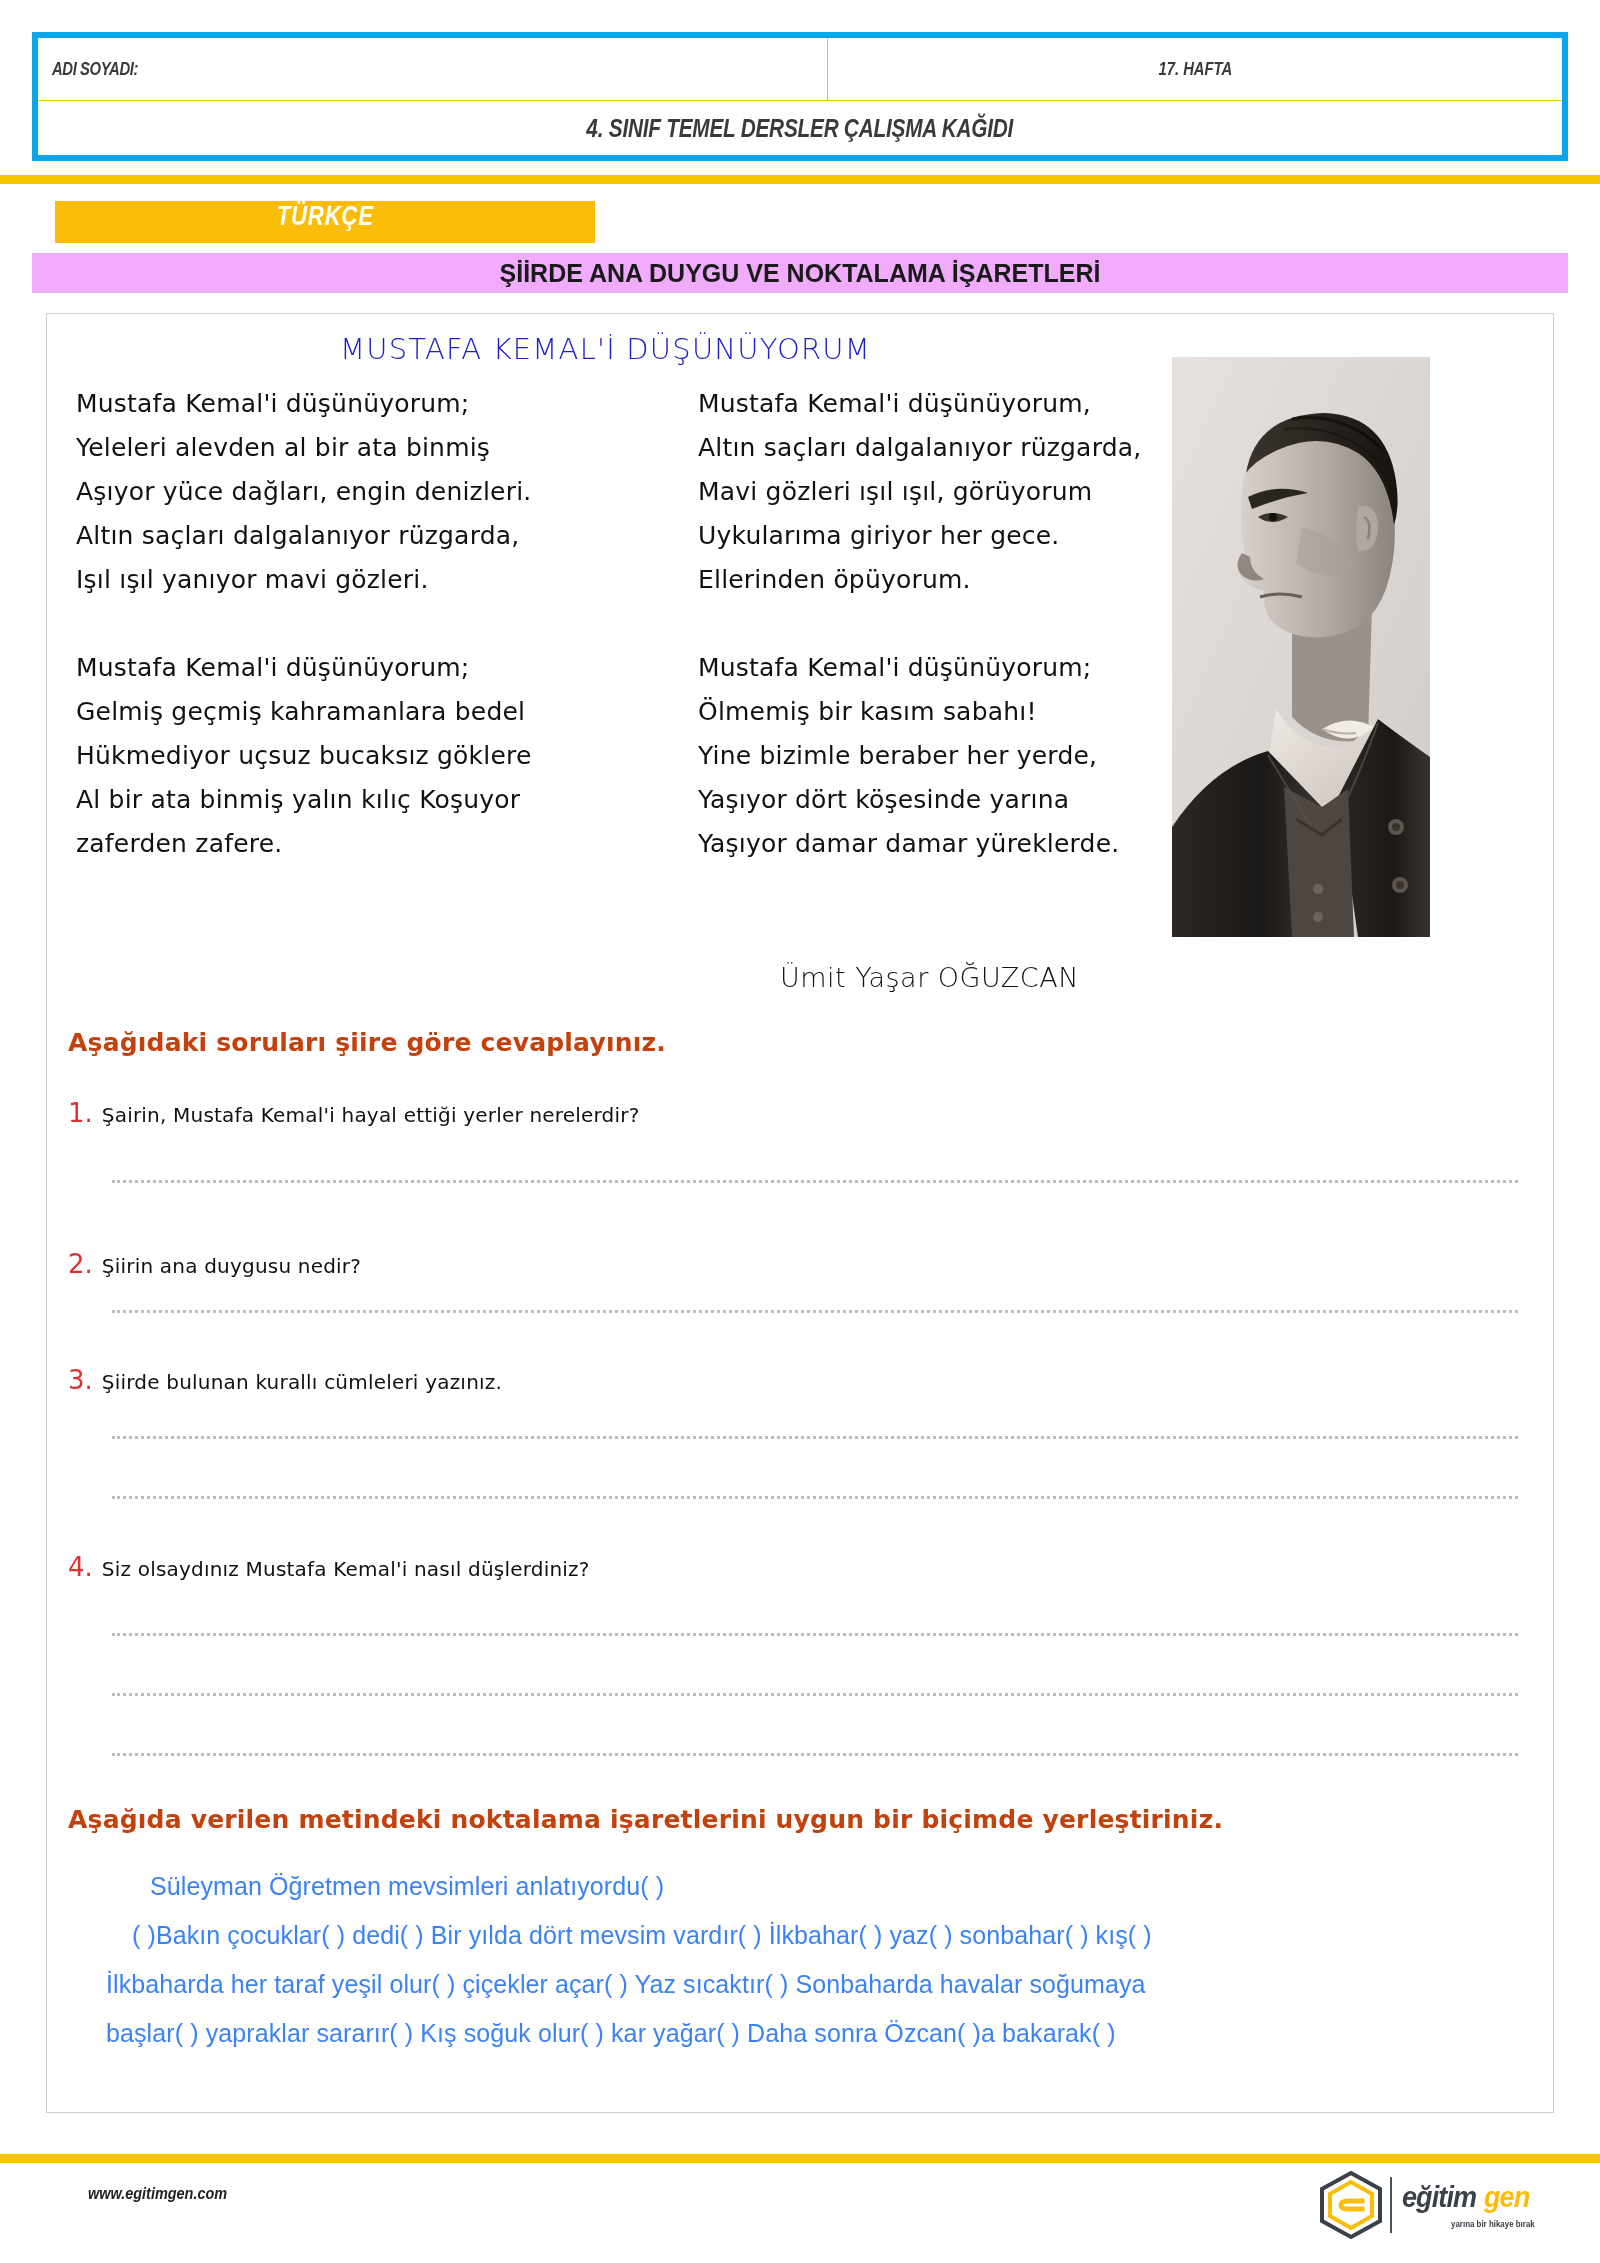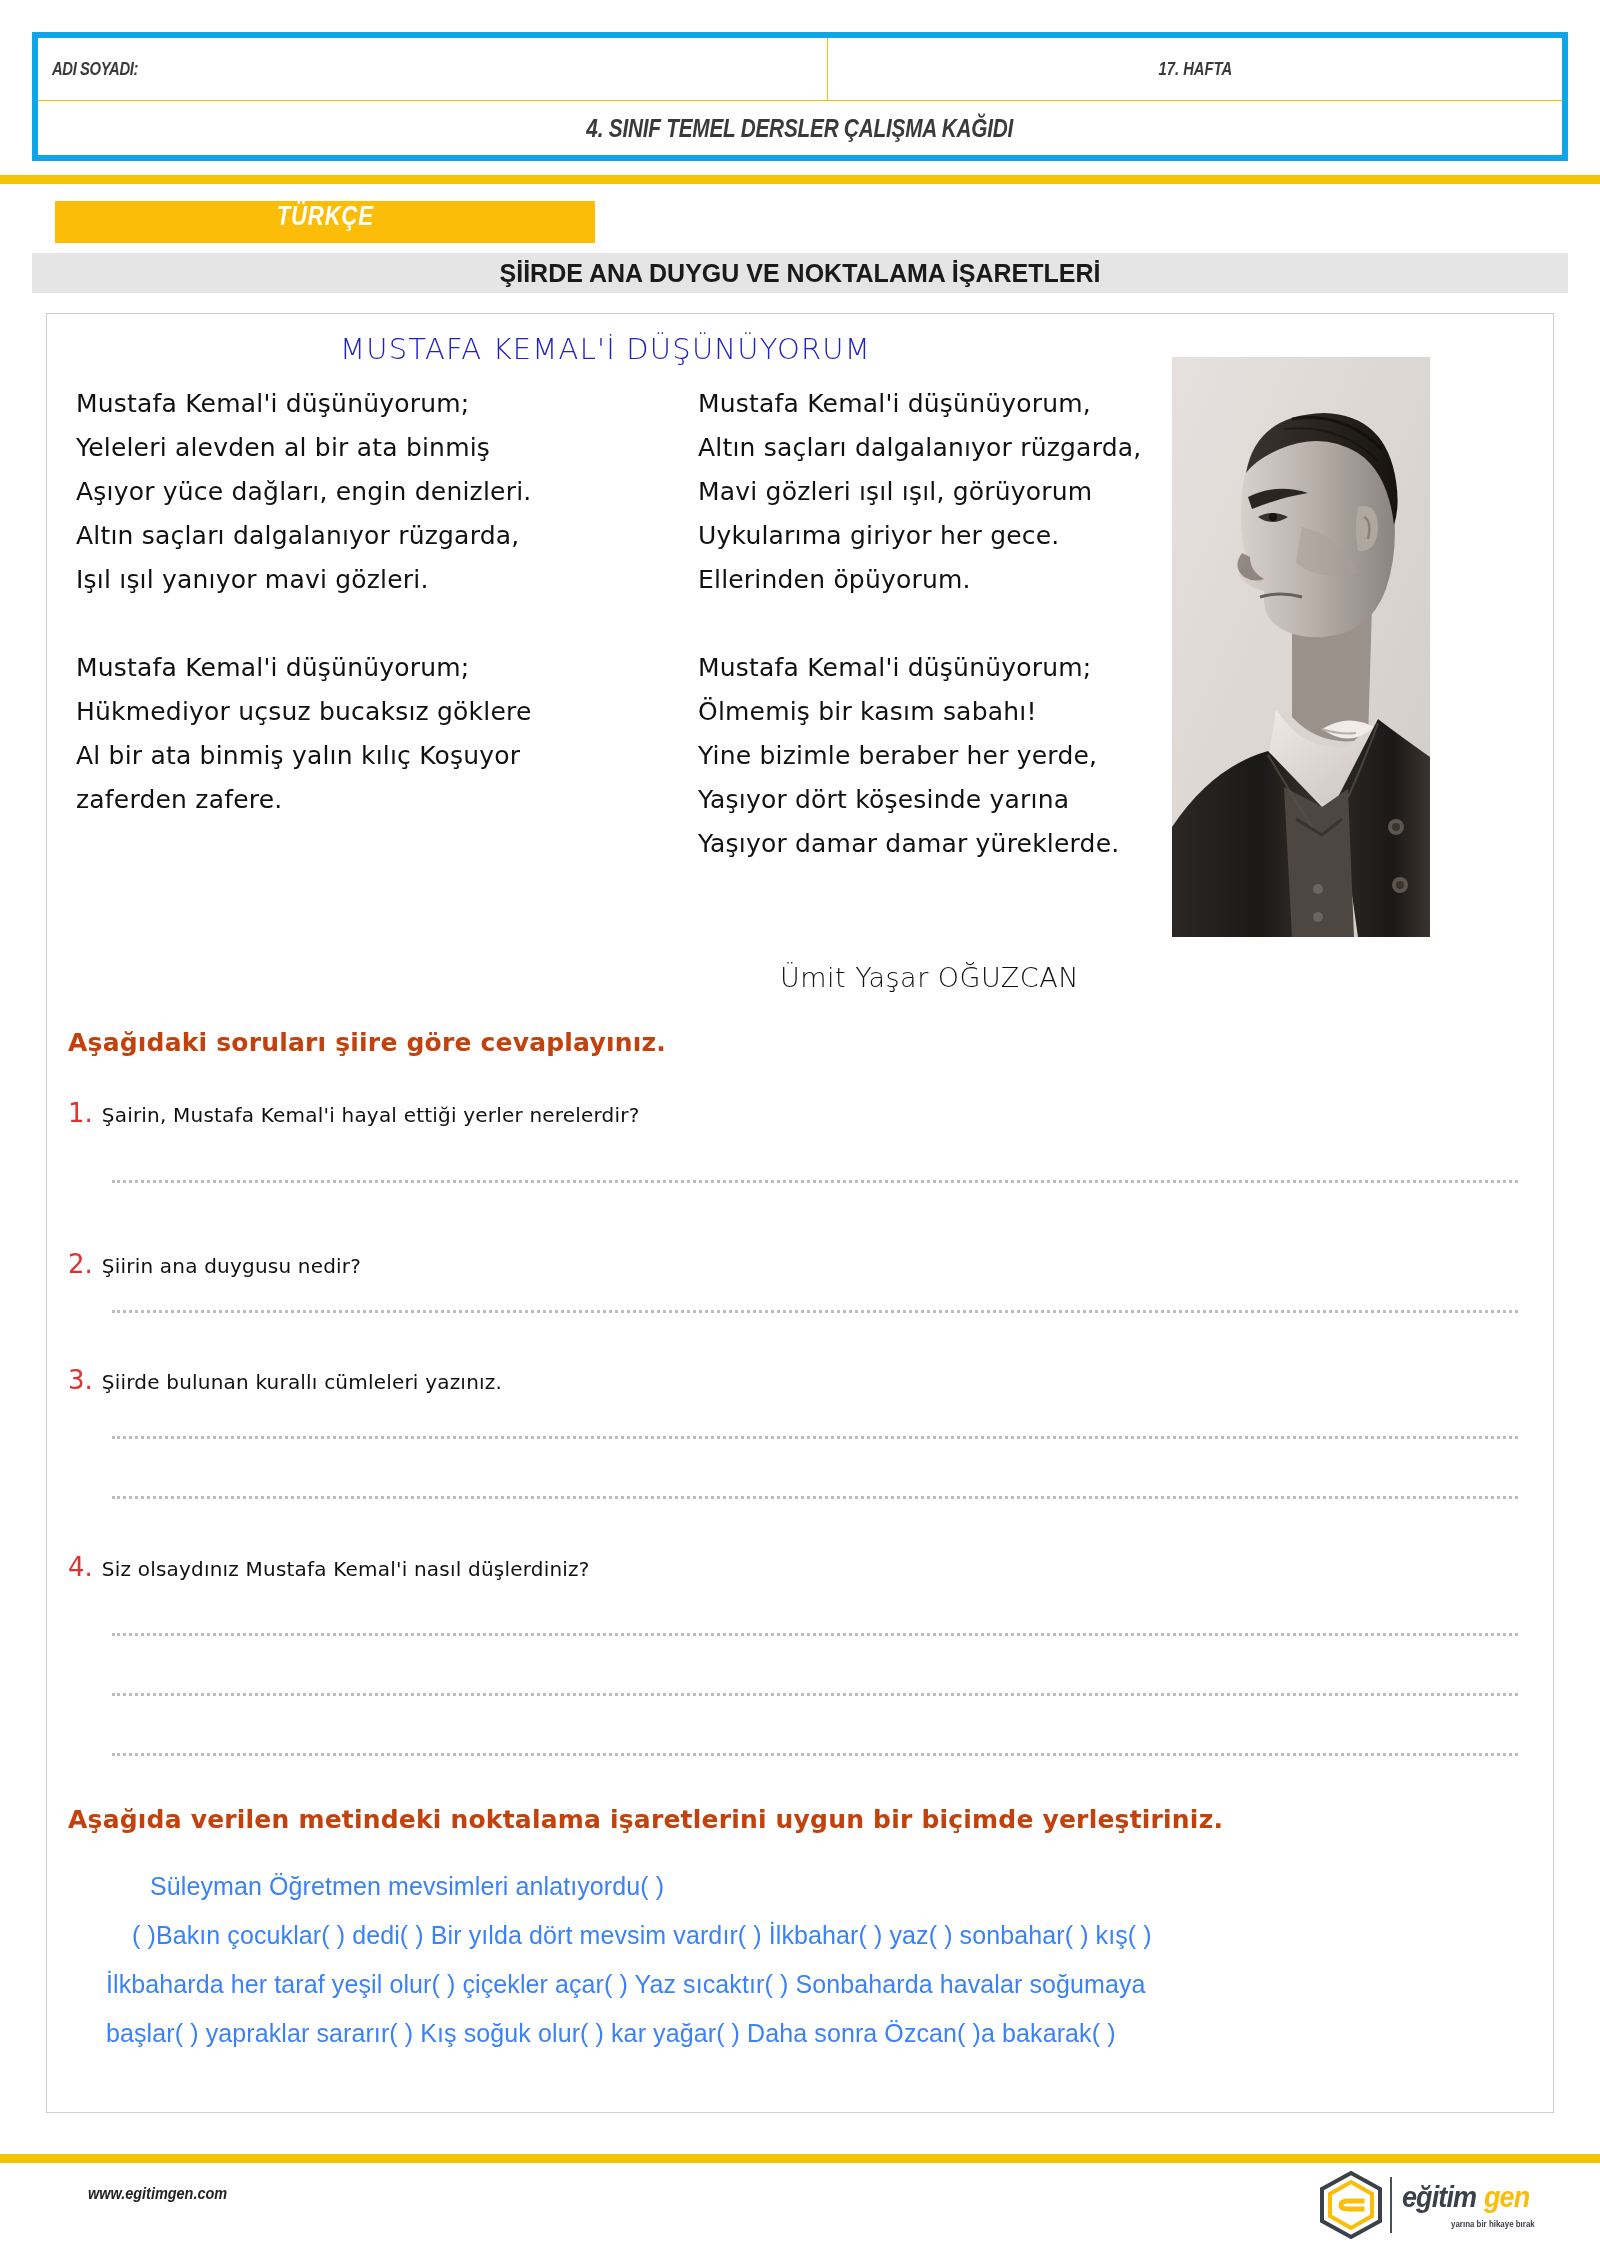--- a/index.html
+++ b/index.html
@@ -109,21 +109,21 @@
     white-space: nowrap;
   }
 
   
   .topic-bar {
     position: absolute;
     left: 32px;
     top: 253px;
     width: 1536px;
     height: 40px;
-    background: #e5e5e5;
+    background: #f0abfc;
     display: flex;
     align-items: center;
     justify-content: center;
   }
   .topic-bar-text {
     font-size: 25px;
     font-weight: bold;
     color: #1a1a1a;
     letter-spacing: 0px;
     white-space: nowrap;
@@ -376,20 +376,21 @@
 <div class="poem-title hand">MUSTAFA KEMAL'İ DÜŞÜNÜYORUM</div>
 
 <div class="poem-col-left" id="poem-left">
     <div class="poem-line">Mustafa Kemal'i düşünüyorum;</div>
     <div class="poem-line">Yeleleri alevden al bir ata binmiş</div>
     <div class="poem-line">Aşıyor yüce dağları, engin denizleri.</div>
     <div class="poem-line">Altın saçları dalgalanıyor rüzgarda,</div>
     <div class="poem-line">Işıl ışıl yanıyor mavi gözleri.</div>
     <div class="poem-gap"></div>
     <div class="poem-line">Mustafa Kemal'i düşünüyorum;</div>
+    <div class="poem-line">Gelmiş geçmiş kahramanlara bedel</div>
     <div class="poem-line">Hükmediyor uçsuz bucaksız göklere</div>
     <div class="poem-line">Al bir ata binmiş yalın kılıç Koşuyor</div>
     <div class="poem-line">zaferden zafere.</div>
   </div>
 <div class="poem-col-right" id="poem-right">
     <div class="poem-line">Mustafa Kemal'i düşünüyorum,</div>
     <div class="poem-line">Altın saçları dalgalanıyor rüzgarda,</div>
     <div class="poem-line">Mavi gözleri ışıl ışıl, görüyorum</div>
     <div class="poem-line">Uykularıma giriyor her gece.</div>
     <div class="poem-line">Ellerinden öpüyorum.</div>

